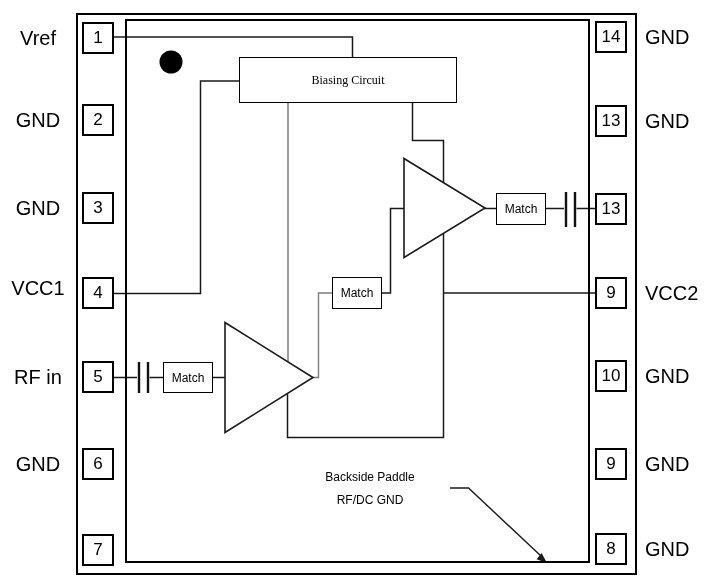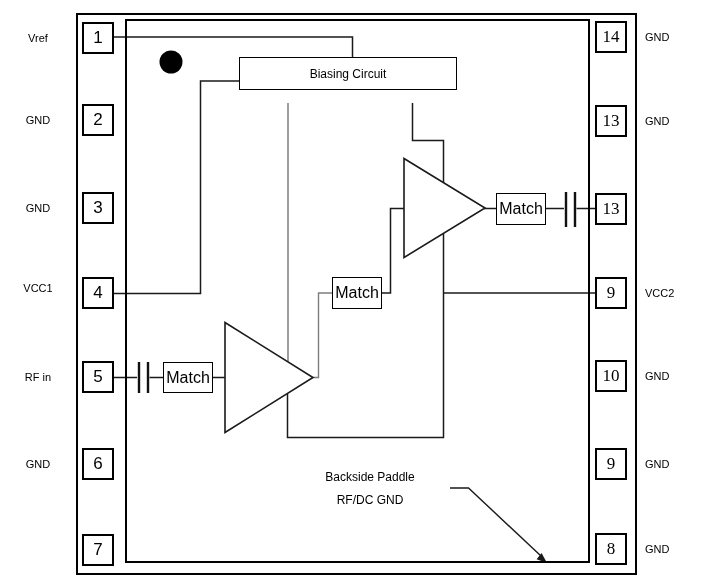--- a/index.html
+++ b/index.html
@@ -30,41 +30,41 @@
     position: absolute;
     box-sizing: border-box;
     width: 32px; height: 32px;
     border: 2px solid #000;
     background: #ffffff;
     display: flex; align-items: center; justify-content: center;
     font-size: 17px;
     z-index: 3;
   }
   .pinbox.left  { left: 82px; }
-  .pinbox.right { left: 595px; font-family: Liberation Serif, serif; }
+  .pinbox.right { left: 595px; }
   .pinlabel {
     position: absolute;
     height: 32px;
     display: flex; align-items: center;
-    font-size: 11px;
+    font-size: 20px;
     z-index: 3;
     white-space: nowrap;
   }
   .pinlabel.left  { left: 2px; width: 72px; justify-content: center; }
   .pinlabel.right { left: 645px; width: 70px; justify-content: flex-start; }
   .block {
     position: absolute;
     box-sizing: border-box;
     border: 1.5px solid #000;
     background: #ffffff;
     display: flex; align-items: center; justify-content: center;
     z-index: 3;
   }
-  #bias-block { left: 239px; top: 57px; width: 218px; height: 33px; font-size: 12px; }
-  .match-block { width: 50px; font-size: 16px; }
+  #bias-block { left: 239px; top: 57px; width: 218px; height: 46px; font-size: 12px; font-family: Liberation Serif, serif; }
+  .match-block { width: 50px; font-size: 12px; }
   #match-input      { left: 163px; top: 362px; height: 31px; }
   #match-interstage { left: 332px; top: 277px; height: 32px; }
   #match-output     { left: 496px; top: 193px; height: 32px; }
   #paddle-note {
     position: absolute;
     left: 278px; top: 466px; width: 184px;
     text-align: center;
     font-size: 12px;
     line-height: 23px;
     z-index: 3;

